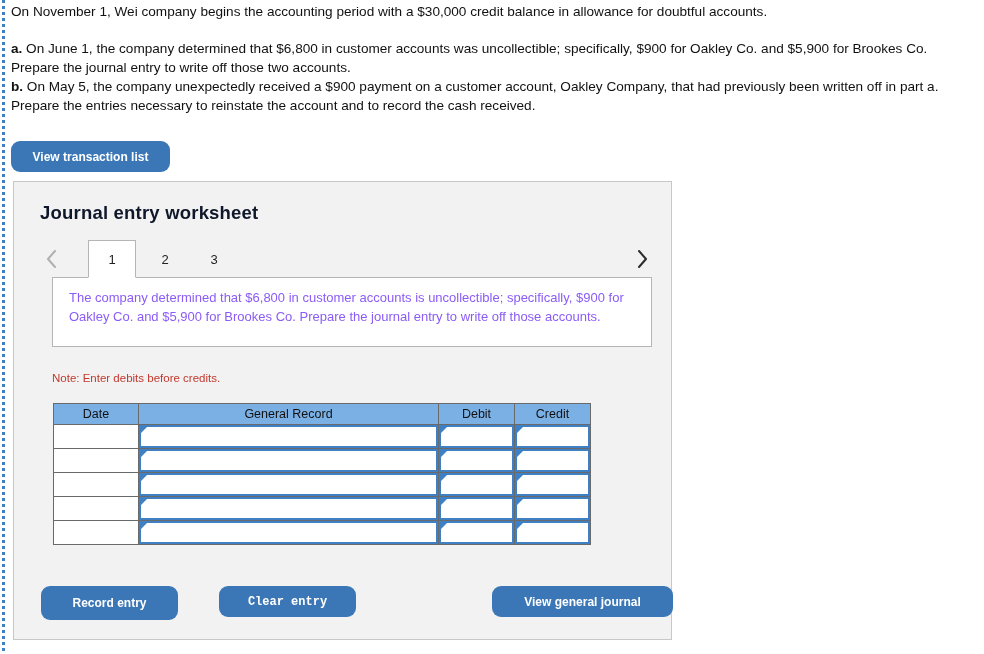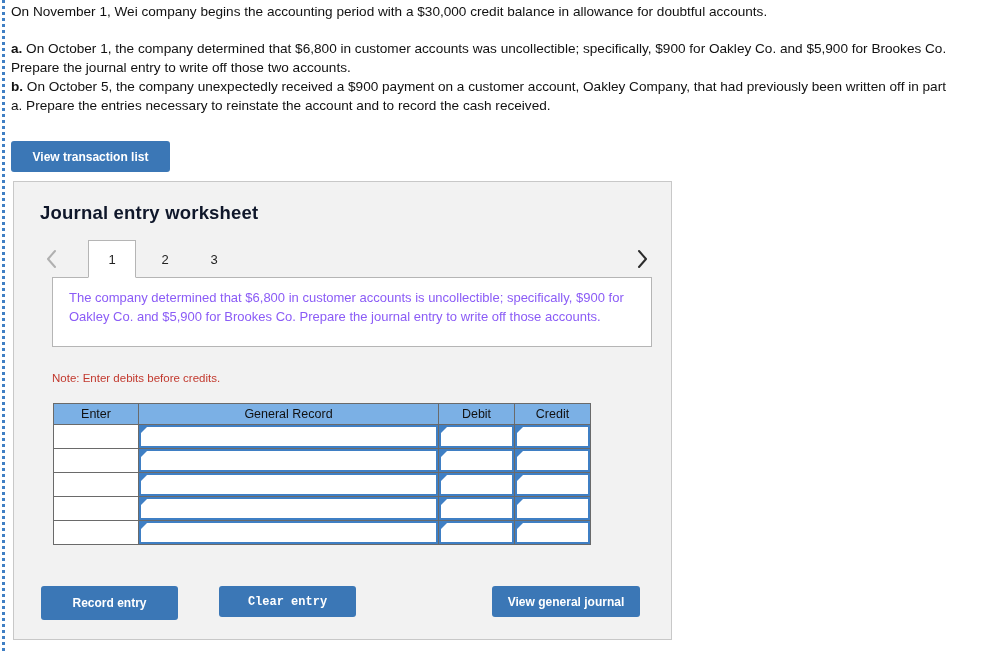--- a/index.html
+++ b/index.html
@@ -42,21 +42,21 @@
   }
   .problem p { margin: 0; }
   .problem .gap { height: 18px; }
   .problem b { font-weight: bold; }
 
   
   .btn {
     background: #3b77b6;
     color: #ffffff;
     border: none;
-    border-radius: 3px;
+    border-radius: 9px;
     font-family: "Liberation Sans", "DejaVu Sans", sans-serif;
     font-size: 12px;
     font-weight: bold;
     cursor: pointer;
     text-align: left;
     padding: 0;
     line-height: 1;
     display: flex;
     align-items: center;
     justify-content: center;
@@ -239,34 +239,34 @@
     left: 205px;
     top: 404px;
     width: 137px;
     height: 31px;
     font-family: Liberation Mono, monospace;
   }
   .btn-viewjournal {
     position: absolute;
     left: 478px;
     top: 404px;
-    width: 148px;
+    width: 181px;
     height: 31px;
   }
 </style>
 </head>
 <body>
 
 <div class="left-rail"></div>
 
 <div class="problem">
   <p>On November 1, Wei company begins the accounting period with a $30,000 credit balance in allowance for doubtful accounts.</p>
   <div class="gap"></div>
-  <p><b>a.</b><span> On October 1, the company determined that $6,800 in customer accounts was uncollectible; specifically, $900 for Oakley Co. and $5,900 for Brookes Co. Prepare the journal entry to write off those two accounts.</span></p>
-  <p><b>b.</b><span> On October 5, the company unexpectedly received a $900 payment on a customer account, Oakley Company, that had previously been written off in part a. Prepare the entries necessary to reinstate the account and to record the cash received.</span></p>
+  <p><b>a.</b><span> On June 1, the company determined that $6,800 in customer accounts was uncollectible; specifically, $900 for Oakley Co. and $5,900 for Brookes Co. Prepare the journal entry to write off those two accounts.</span></p>
+  <p><b>b.</b><span> On May 5, the company unexpectedly received a $900 payment on a customer account, Oakley Company, that had previously been written off in part a. Prepare the entries necessary to reinstate the account and to record the cash received.</span></p>
 </div>
 
 <button class="btn btn-transaction">View transaction list</button>
 
 <div class="panel">
 
   <div class="panel-title">Journal entry worksheet</div>
 
   <div class="tabs">
     <div class="chev chev-left">
@@ -292,21 +292,21 @@
 
   <table class="jtable">
     <colgroup>
       <col class="col-date">
         <col class="col-gj">
         <col class="col-debit">
         <col class="col-credit">
     </colgroup>
     <thead>
       <tr>
-        <th>Enter</th>
+        <th>Date</th>
         <th>General Record</th>
         <th>Debit</th>
         <th>Credit</th>
       </tr>
     </thead>
     <tbody>
       <tr>
         <td class="date-cell"></td>
         <td class="input-cell">
             <div class="input-wrap">

